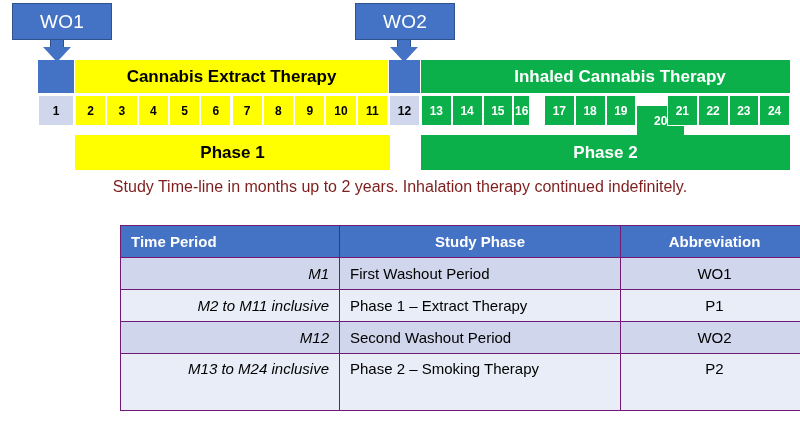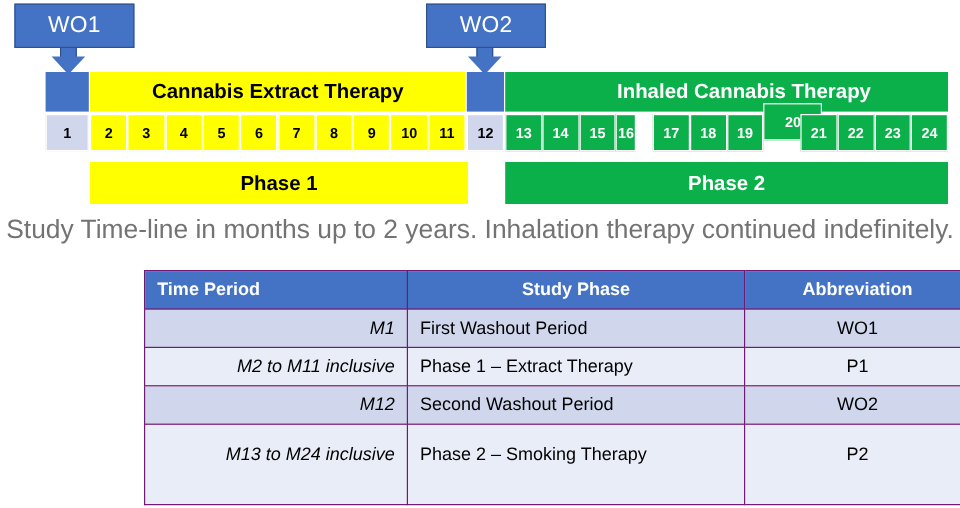--- a/index.html
+++ b/index.html
@@ -78,22 +78,22 @@
   .mon-green  { background: #0CB04A; color: #FFFFFF; }
   .mon-grey   { background: #D0D7EC; color: #000000; }
 
   
   .caption {
     position: absolute;
     left: 0;
     top: 178px;
     width: 800px;
     text-align: center;
-    font-size: 22px;
-    color: #737373;
+    font-size: 16px;
+    color: #7f1d1d;
   }
 
   
   .tbl {
     position: absolute;
     left: 120px;
     top: 225px;
     width: 625px;
     border-collapse: collapse;
     table-layout: fixed;
@@ -111,21 +111,21 @@
     height: 31px;
     text-align: center;
   }
   .tbl th.c1 { text-align: left; }
   .tbl td { height: 31px; color: #000000; }
   .tbl tr.odd td  { background: #D0D7EC; }
   .tbl tr.even td { background: #E9EDF7; }
   .tbl td.c1 { text-align: right; font-style: italic; }
   .tbl td.c2 { text-align: left; }
   .tbl td.c3 { text-align: center; }
-  .tbl tr.tall td { height: 50px; vertical-align: top; padding-top: 16px; }
+  .tbl tr.tall td { height: 50px; vertical-align: top; padding-top: 6px; }
 </style>
 </head>
 <body>
 
 <div class="callout" style="left:12px; top:3px; width:100px; height:37px;">
   <span>WO1</span>
 </div>
 <div class="callout-stem" style="left:50px; top:40px; height:9px;"></div>
 <div class="callout-head" style="left:43px; top:47px;"></div>
 
@@ -199,21 +199,21 @@
     </div>
     <div class="tl-cell mon mon-green" style="left: 544px; top: 95px; width: 30.75px; height: 31px;">
       <span>17</span>
     </div>
     <div class="tl-cell mon mon-green" style="left: 574.75px; top: 95px; width: 30.75px; height: 31px;">
       <span>18</span>
     </div>
     <div class="tl-cell mon mon-green" style="left: 605.5px; top: 95px; width: 30.75px; height: 31px;">
       <span>19</span>
     </div>
-    <div class="tl-cell mon mon-green" style="left: 636.25px; top: 86px; width: 49px; height: 31px;">
+    <div class="tl-cell mon mon-green" style="left: 636.25px; top: 105px; width: 49px; height: 31px;">
       <span>20</span>
     </div>
     <div class="tl-cell mon mon-green" style="left: 667px; top: 95px; width: 30.75px; height: 31px;">
       <span>21</span>
     </div>
     <div class="tl-cell mon mon-green" style="left: 697.75px; top: 95px; width: 30.75px; height: 31px;">
       <span>22</span>
     </div>
     <div class="tl-cell mon mon-green" style="left: 728.5px; top: 95px; width: 30.75px; height: 31px;">
       <span>23</span>

